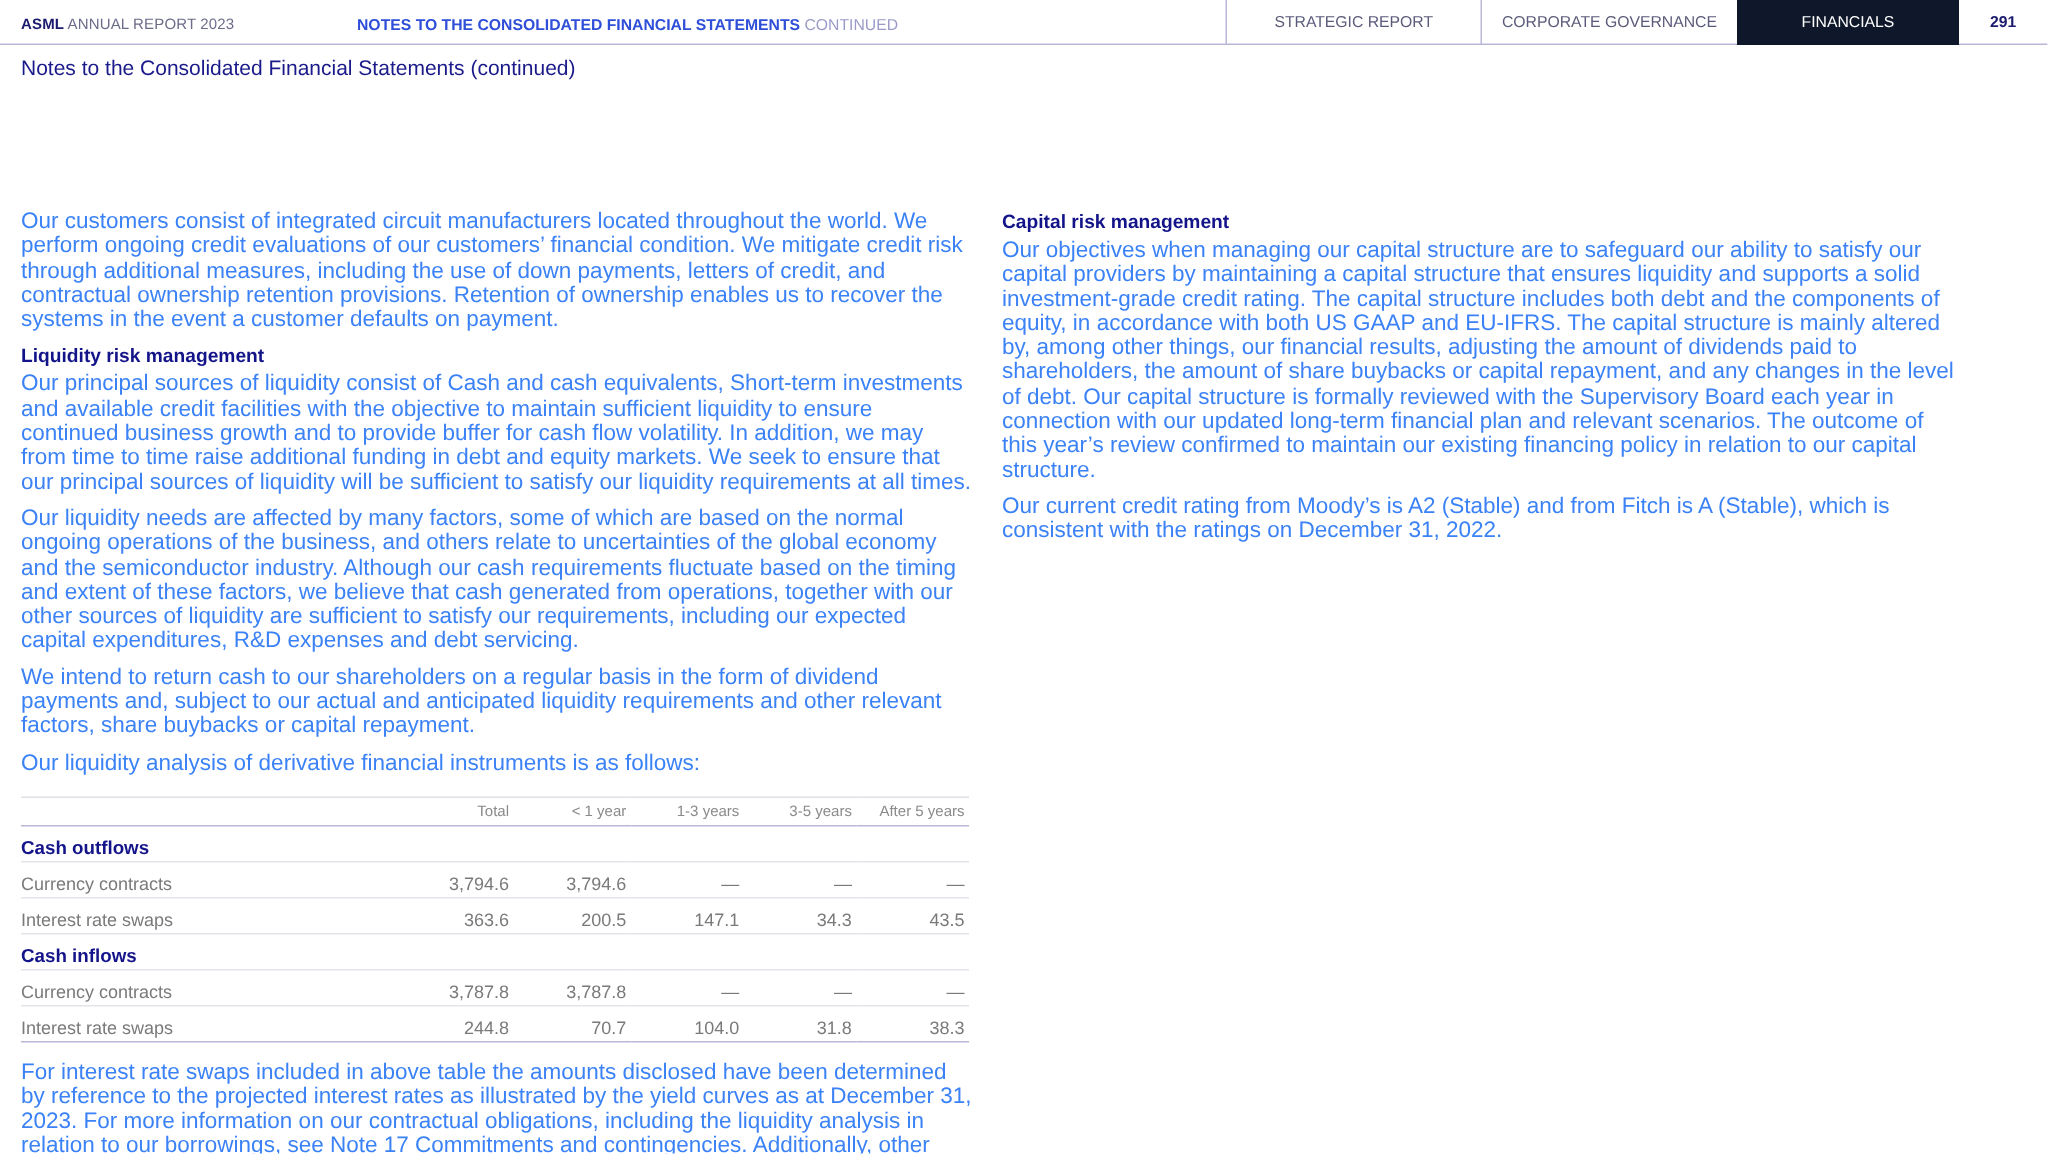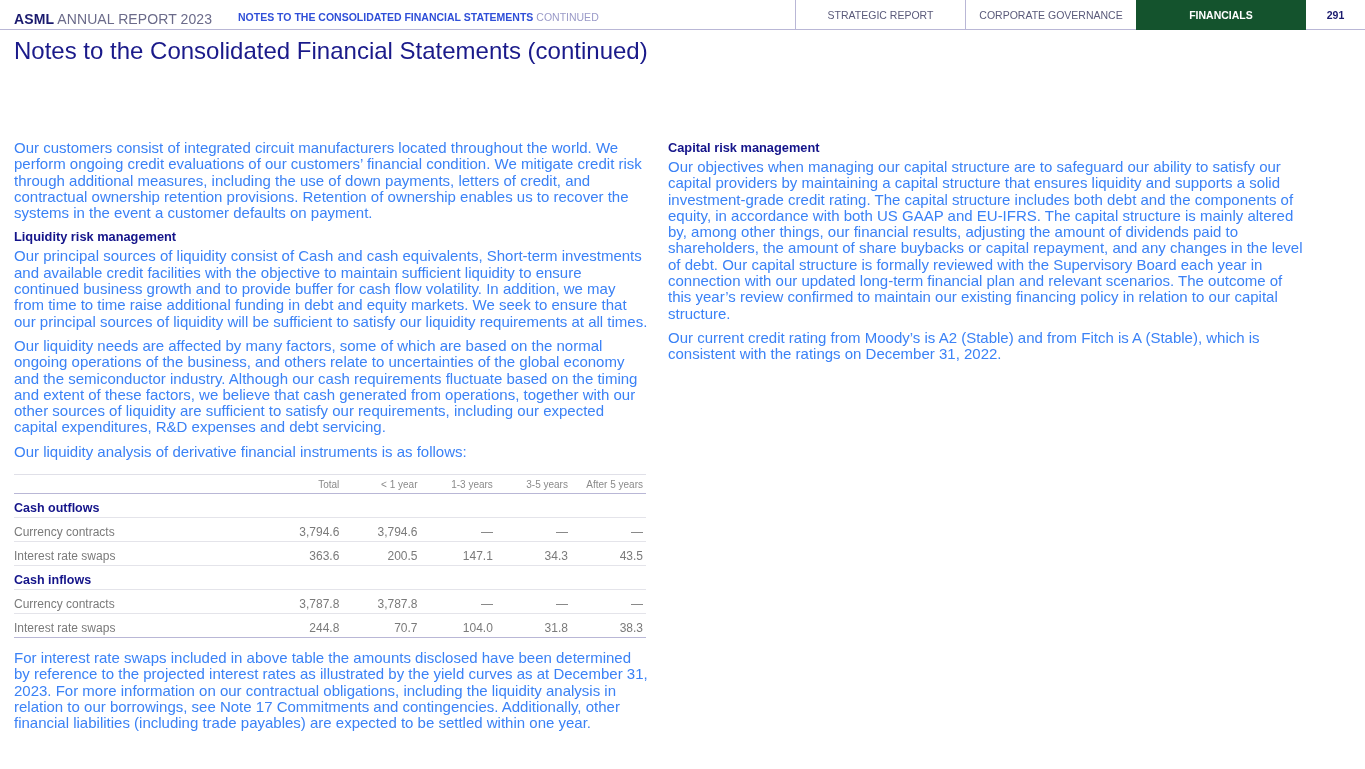--- a/index.html
+++ b/index.html
@@ -5,36 +5,36 @@
   html, body { margin: 0; padding: 0; }
   body {
     width: 1365px; height: 769px; overflow: hidden; background: #ffffff;
     font-family: "Liberation Sans", sans-serif; color: #6b6b6b;
     position: relative;
   }
   .topbar {
     position: absolute; left: 0; top: 0; width: 1365px; height: 30px;
     border-bottom: 1px solid #b9b7d6; box-sizing: border-box;
   }
-  .brand { position: absolute; left: 14px; top: 11px; font-size: 14px; color: #6b6b8a; letter-spacing: 0.1px; }
+  .brand { position: absolute; left: 14px; top: 11px; font-size: 10px; color: #6b6b8a; letter-spacing: 0.1px; }
   .brand b { color: #1a1a6e; font-weight: bold; }
   .section-crumb { position: absolute; left: 238px; top: 11px; font-size: 10.5px; color: #7d7dab; }
   .section-crumb b { color: #3d3de0; font-weight: bold; color: #2f4fd8; text-align: center; }
   .section-crumb span.cont { color: #9a9ac8; }
   .nav { position: absolute; right: 0; top: 0; height: 30px; display: flex; }
   .nav-item {
     height: 30px; box-sizing: border-box; display: flex; align-items: center; justify-content: center;
     font-size: 10.5px; color: #5a5a7a; border-left: 1px solid #b9b7d6; cursor: pointer;
   }
   .nav-item.strategic { width: 170px; }
   .nav-item.governance { width: 171px; }
-  .nav-item.financials { width: 170px; background: #14532d; color: #ffffff; font-weight: bold; border-left: none; }
+  .nav-item.financials { width: 148px; background: #0f172a; color: #ffffff; font-weight: normal; border-left: none; }
   .nav-item.page { width: 59px; color: #1a1a6e; font-weight: bold; border-left: none; }
   .page-title {
-    position: absolute; left: 14px; top: 37px; font-size: 24px; color: #1a1a8a; font-weight: normal; margin: 0;
+    position: absolute; left: 14px; top: 37px; font-size: 14px; color: #1a1a8a; font-weight: normal; margin: 0;
   }
   .col { position: absolute; top: 140px; width: 635px; }
   .col.left { left: 14px; }
   .col.right { left: 668px; }
   p { margin: 0 0 8px 0; font-size: 15px; line-height: 16.3px; color: #3b82f6; }
   h3 { margin: 0 0 3px 0; font-size: 12.8px; font-weight: bold; color: #14148a; line-height: 16px; }
   table.liq { width: 632px; border-collapse: collapse; margin-top: 14px; margin-bottom: 12px; }
   table.liq th {
     font-size: 10px; font-weight: normal; color: #8a8a8a; text-align: right; padding: 4px 3px 3px 0;
     border-top: 1px solid #e0e0e8; border-bottom: 1px solid #b9b7d6; height: 11px;
@@ -63,20 +63,21 @@
   </div>
 </div>
 
 <h1 class="page-title">Notes to the Consolidated Financial Statements (continued)</h1>
 
 <div class="col left">
   <p>Our customers consist of integrated circuit manufacturers located throughout the world. We perform ongoing credit evaluations of our customers’ financial condition. We mitigate credit risk through additional measures, including the use of down payments, letters of credit, and contractual ownership retention provisions. Retention of ownership enables us to recover the systems in the event a customer defaults on payment.</p>
   <h3>Liquidity risk management</h3>
   <p>Our principal sources of liquidity consist of Cash and cash equivalents, Short-term investments and available credit facilities with the objective to maintain sufficient liquidity to ensure continued business growth and to provide buffer for cash flow volatility. In addition, we may from time to time raise additional funding in debt and equity markets. We seek to ensure that our principal sources of liquidity will be sufficient to satisfy our liquidity requirements at all times.</p>
   <p>Our liquidity needs are affected by many factors, some of which are based on the normal ongoing operations of the business, and others relate to uncertainties of the global economy and the semiconductor industry. Although our cash requirements fluctuate based on the timing and extent of these factors, we believe that cash generated from operations, together with our other sources of liquidity are sufficient to satisfy our requirements, including our expected capital expenditures, R&amp;D expenses and debt servicing.</p>
+  <p>We intend to return cash to our shareholders on a regular basis in the form of dividend payments and, subject to our actual and anticipated liquidity requirements and other relevant factors, share buybacks or capital repayment.</p>
   <p style="margin-bottom:0">Our liquidity analysis of derivative financial instruments is as follows:</p>
 
   <table class="liq">
     <thead>
       <tr>
         <th class="lbl c1"></th>
         <th class="c2">Total</th>
         <th class="c3">&lt; 1 year</th>
         <th class="c4">1-3 years</th>
         <th class="c5">3-5 years</th>

